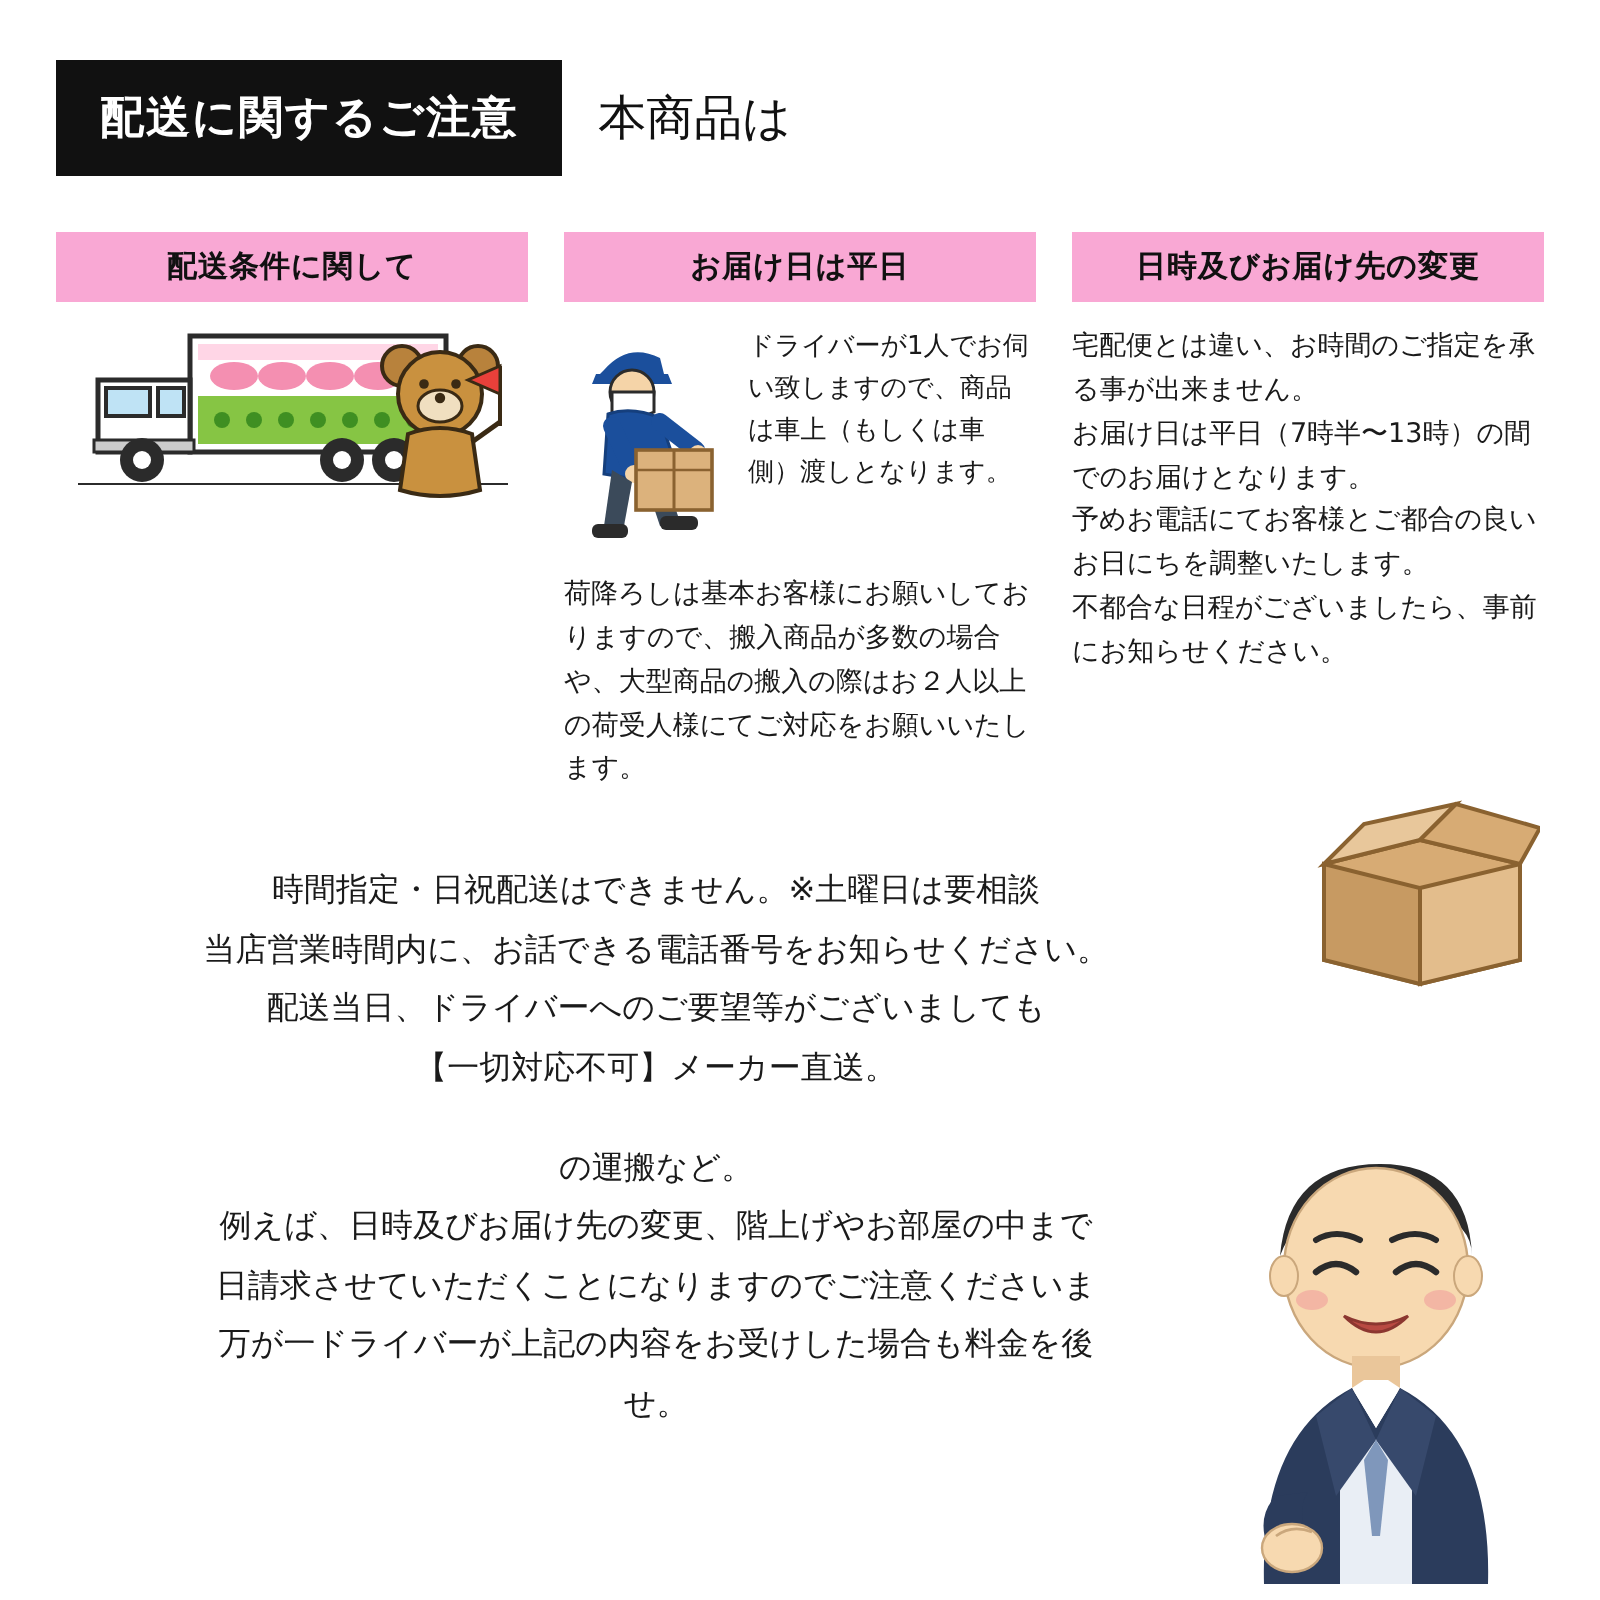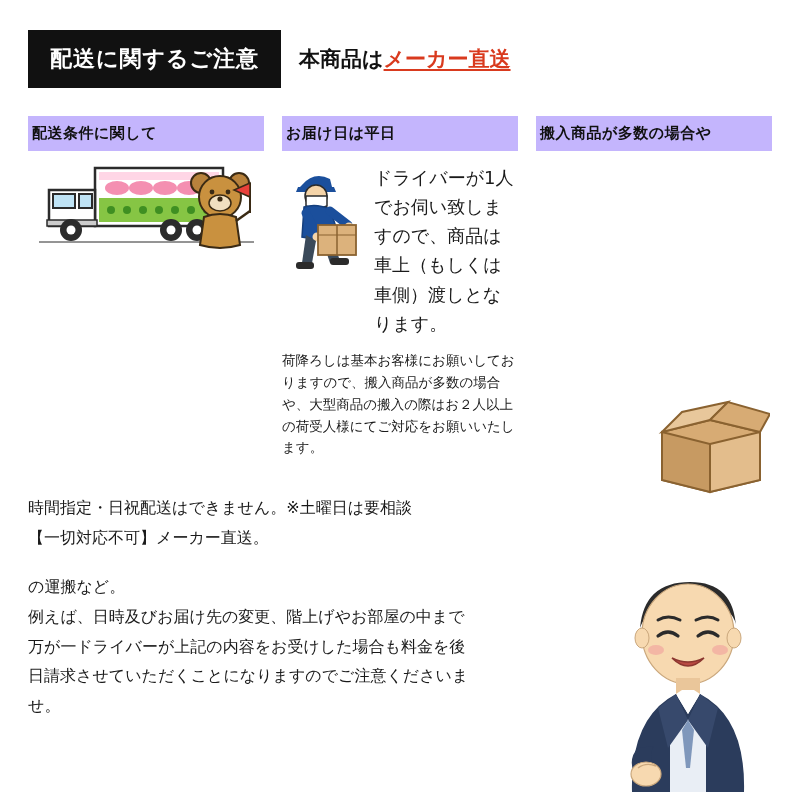--- a/index.html
+++ b/index.html
@@ -38,46 +38,46 @@
     justify-content: center;
     padding: 0 22px;
     white-space: nowrap;
     font-family: Liberation Serif, serif;
   }
   .header-title {
     flex: 1;
     display: flex;
     align-items: center;
     padding-left: 18px;
-    font-size: 21px;
-    font-weight: bold;
+    font-size: 24px;
+    font-weight: normal;
     color: #111111;
     white-space: nowrap;
   }
   .header-title .accent {
     color: #d93a1e;
     text-decoration: underline;
     text-underline-offset: 3px;
   }
 
   
   .columns {
     display: flex;
     gap: 18px;
     margin: 28px 28px 0 28px;
   }
   .col {
     width: 240px;
   }
   .col-title {
-    background: #c4b5fd;
+    background: #f9a8d4;
     color: #111111;
     font-size: 15px;
     font-weight: bold;
-    text-align: left;
+    text-align: center;
     padding: 8px 4px;
     letter-spacing: 0.5px;
   }
   .col-body {
     margin-top: 12px;
     font-size: 13.5px;
     line-height: 1.62;
     color: #1a1a1a;
   }
   .col-illus {
@@ -86,33 +86,33 @@
     align-items: center;
     justify-content: center;
     margin-bottom: 8px;
   }
   .col-illus-row {
     display: flex;
     align-items: flex-start;
     gap: 6px;
   }
   .col3-text {
-    font-size: 18px;
+    font-size: 13px;
     line-height: 1.62;
   }
 
   
   .notes {
     margin: 34px 28px 0 28px;
     font-size: 16px;
     line-height: 1.85;
     color: #1a1a1a;
     max-width: 600px;
   }
-  .notes p { margin: 0; }
+  .notes p { margin: 0; text-align: center; }
   .notes .gap { height: 20px; }
 
   
   .truck-wrap { position: relative; width: 215px; height: 105px; }
   .bear-wrap { position: absolute; right: -4px; bottom: 6px; width: 74px; height: 86px; }
 
   
   .worker-wrap { width: 86px; height: 112px; position: relative; }
 
   
@@ -137,21 +137,20 @@
 </style>
 </head>
 <body>
 
 <div class="page">
 
   <div class="header">
     <div class="header-badge">配送に関するご注意</div>
     <div class="header-title">
       <span>本商品は</span>
-        <span class="accent">メーカー直送</span>
     </div>
   </div>
 
   <div class="columns">
 
     <div class="col">
       <div class="col-title">配送条件に関して</div>
       <div class="col-illus">
         <div class="truck-wrap">
           <svg width="215" height="105" viewBox="0 0 215 105">
@@ -244,44 +243,50 @@
             <line x1="55" y1="62" x2="55" y2="92" stroke="#8a6230" stroke-width="1.5"></line>
             <line x1="36" y1="72" x2="74" y2="72" stroke="#8a6230" stroke-width="1.2"></line>
           </svg>
         </div>
         <div class="col3-text">ドライバーが1人でお伺い致しますので、商品は車上（もしくは車側）渡しとなります。</div>
       </div>
       <div class="col-body">荷降ろしは基本お客様にお願いしておりますので、搬入商品が多数の場合や、大型商品の搬入の際はお２人以上の荷受人様にてご対応をお願いいたします。</div>
     </div>
 
     <div class="col">
-      <div class="col-title">搬入商品が多数の場合や</div>
+      <div class="col-title">日時及びお届け先の変更</div>
+      <div class="col-body" style="white-space:pre-line;">宅配便とは違い、お時間のご指定を承る事が出来ません。
+お届け日は平日（7時半〜13時）の間でのお届けとなります。
+予めお電話にてお客様とご都合の良いお日にちを調整いたします。
+不都合な日程がございましたら、事前にお知らせください。</div>
     </div>
 
   </div>
 
   <div class="box-wrap">
     <svg width="118" height="96" viewBox="0 0 118 96">
       <path d="M10 34 L58 22 L108 34 L108 82 L58 94 L10 82 Z" fill="#d7ab74" stroke="#8a6230" stroke-width="2"></path>
       <path d="M10 34 L58 46 L58 94 L10 82 Z" fill="#c79a62" stroke="#8a6230" stroke-width="2"></path>
       <path d="M58 46 L108 34 L108 82 L58 94 Z" fill="#e3bd8c" stroke="#8a6230" stroke-width="2"></path>
       <path d="M10 34 L30 14 L76 4 L58 22 Z" fill="#e8c79b" stroke="#8a6230" stroke-width="2"></path>
       <path d="M58 22 L76 4 L118 16 L108 34 Z" fill="#d7ab74" stroke="#8a6230" stroke-width="2"></path>
       <line x1="58" y1="46" x2="58" y2="94" stroke="#8a6230" stroke-width="1.6"></line>
     </svg>
   </div>
 
   <div class="notes">
     <p>時間指定・日祝配送はできません。※土曜日は要相談</p>
+    <p>当店営業時間内に、お話できる電話番号をお知らせください。</p>
+    <p>配送当日、ドライバーへのご要望等がございましても</p>
     <p>【一切対応不可】メーカー直送。</p>
     <div class="gap"></div>
     <p>の運搬など。</p>
     <p>例えば、日時及びお届け先の変更、階上げやお部屋の中まで</p>
+    <p>日請求させていただくことになりますのでご注意くださいま</p>
     <p>万が一ドライバーが上記の内容をお受けした場合も料金を後</p>
-    <p>日請求させていただくことになりますのでご注意くださいま</p>
     <p>せ。</p>
   </div>
 
   <div class="man-wrap">
     <svg width="180" height="230" viewBox="0 0 180 230">
 
       <path d="M42 66 Q46 20 92 20 Q136 20 138 66 Q138 50 118 44 Q96 54 70 44 Q48 48 42 66 Z" fill="#2b2b2b"></path>
 
       <ellipse cx="90" cy="72" rx="46" ry="50" fill="#f7d9b0" stroke="#caa77c" stroke-width="1.2"></ellipse>
 

